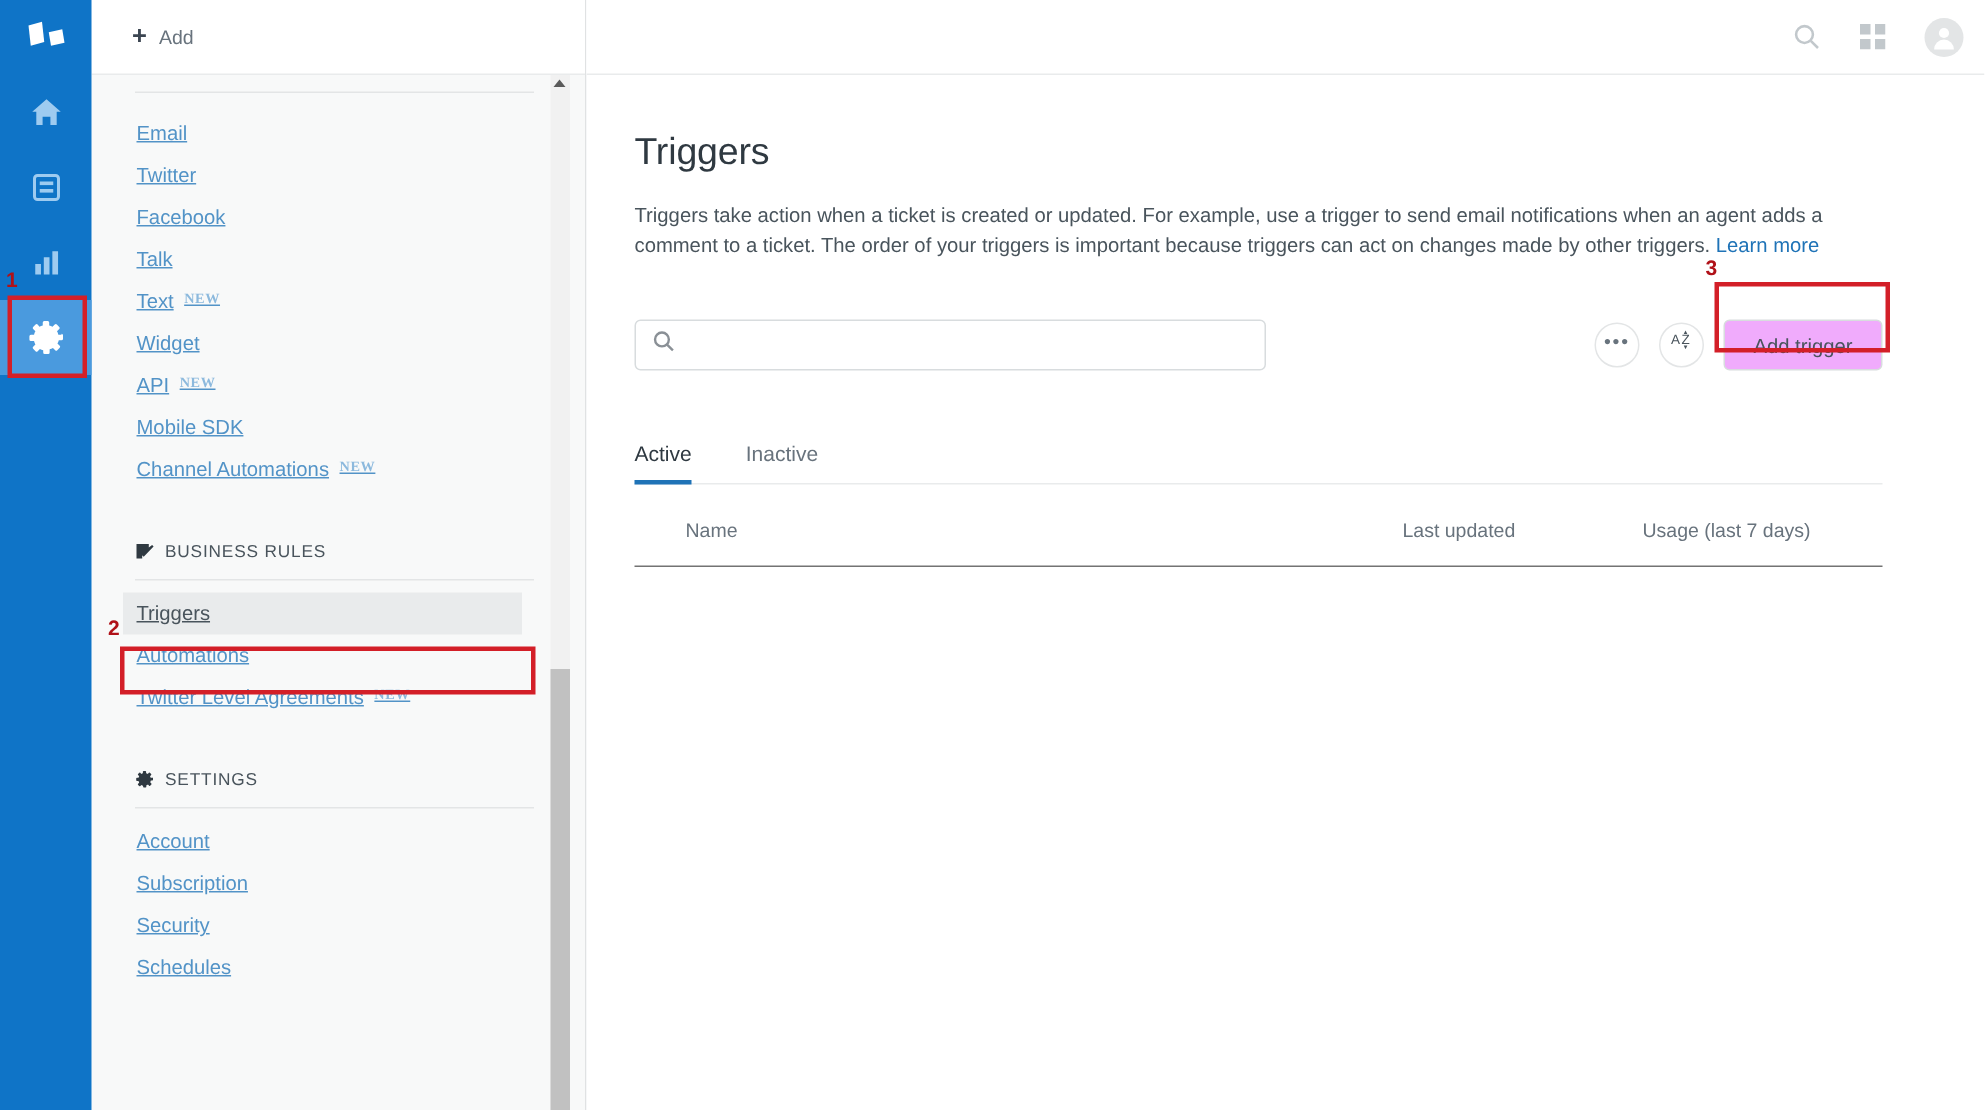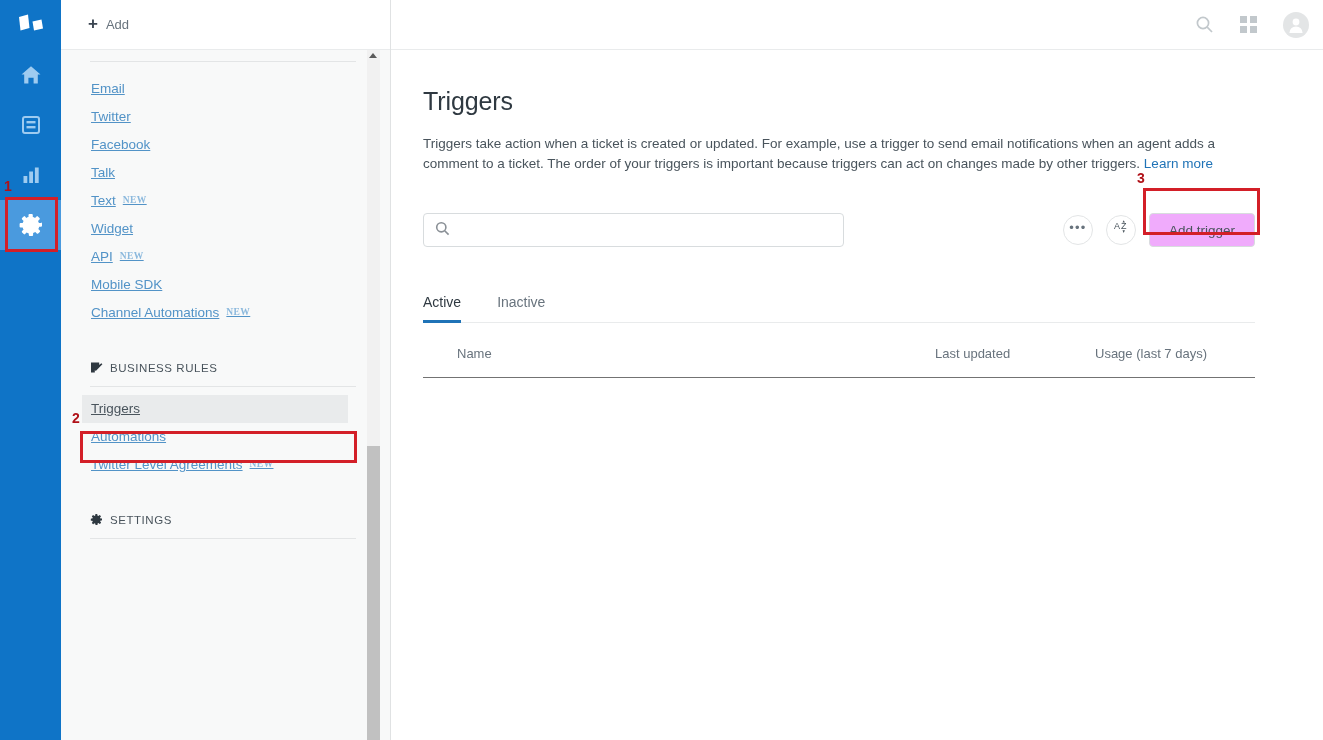--- a/index.html
+++ b/index.html
@@ -467,20 +467,34 @@
         <span class="sec-icon">
           <svg width="13" height="13" viewBox="0 0 26 26">
             <path fill="#2f3941" d="M13 8.4a4.6 4.6 0 1 0 0 9.2 4.6 4.6 0 0 0 0-9.2zm0 7a2.4 2.4 0 1 1 0-4.8 2.4 2.4 0 0 1 0 4.8z"></path>
             <path fill="#2f3941" d="M23 11.1h-2.1a8.2 8.2 0 0 0-.9-2.2l1.5-1.5a1 1 0 0 0 0-1.4l-1.6-1.6a1 1 0 0 0-1.4 0l-1.5 1.5a8.2 8.2 0 0 0-2.2-.9V3a1 1 0 0 0-1-1h-2.3a1 1 0 0 0-1 1v2a8.2 8.2 0 0 0-2.2.9L7.1 4.4a1 1 0 0 0-1.4 0L4.1 6a1 1 0 0 0 0 1.4l1.5 1.5a8.2 8.2 0 0 0-.9 2.2H2.6a1 1 0 0 0-1 1v2.3a1 1 0 0 0 1 1h2.1a8.2 8.2 0 0 0 .9 2.2l-1.5 1.5a1 1 0 0 0 0 1.4l1.6 1.6a1 1 0 0 0 1.4 0l1.5-1.5a8.2 8.2 0 0 0 2.2.9V23a1 1 0 0 0 1 1h2.3a1 1 0 0 0 1-1v-2.1a8.2 8.2 0 0 0 2.2-.9l1.5 1.5a1 1 0 0 0 1.4 0l1.6-1.6a1 1 0 0 0 0-1.4l-1.5-1.5a8.2 8.2 0 0 0 .9-2.2H23a1 1 0 0 0 1-1v-2.3a1 1 0 0 0-1-1z"></path>
           </svg>
         </span>
         <span>SETTINGS</span>
       </div>
       <div class="section-rule"></div>
 
+      <ul class="nav-list">
+        <li class="nav-item">
+          <span>Account</span>
+        </li>
+        <li class="nav-item">
+          <span>Subscription</span>
+        </li>
+        <li class="nav-item">
+          <span>Security</span>
+        </li>
+        <li class="nav-item">
+          <span>Schedules</span>
+        </li>
+      </ul>
 
     </div>
 
     <div class="sb-track">
       <div class="sb-arrow"></div>
       <div class="sb-thumb"></div>
     </div>
 
   </div>
 

